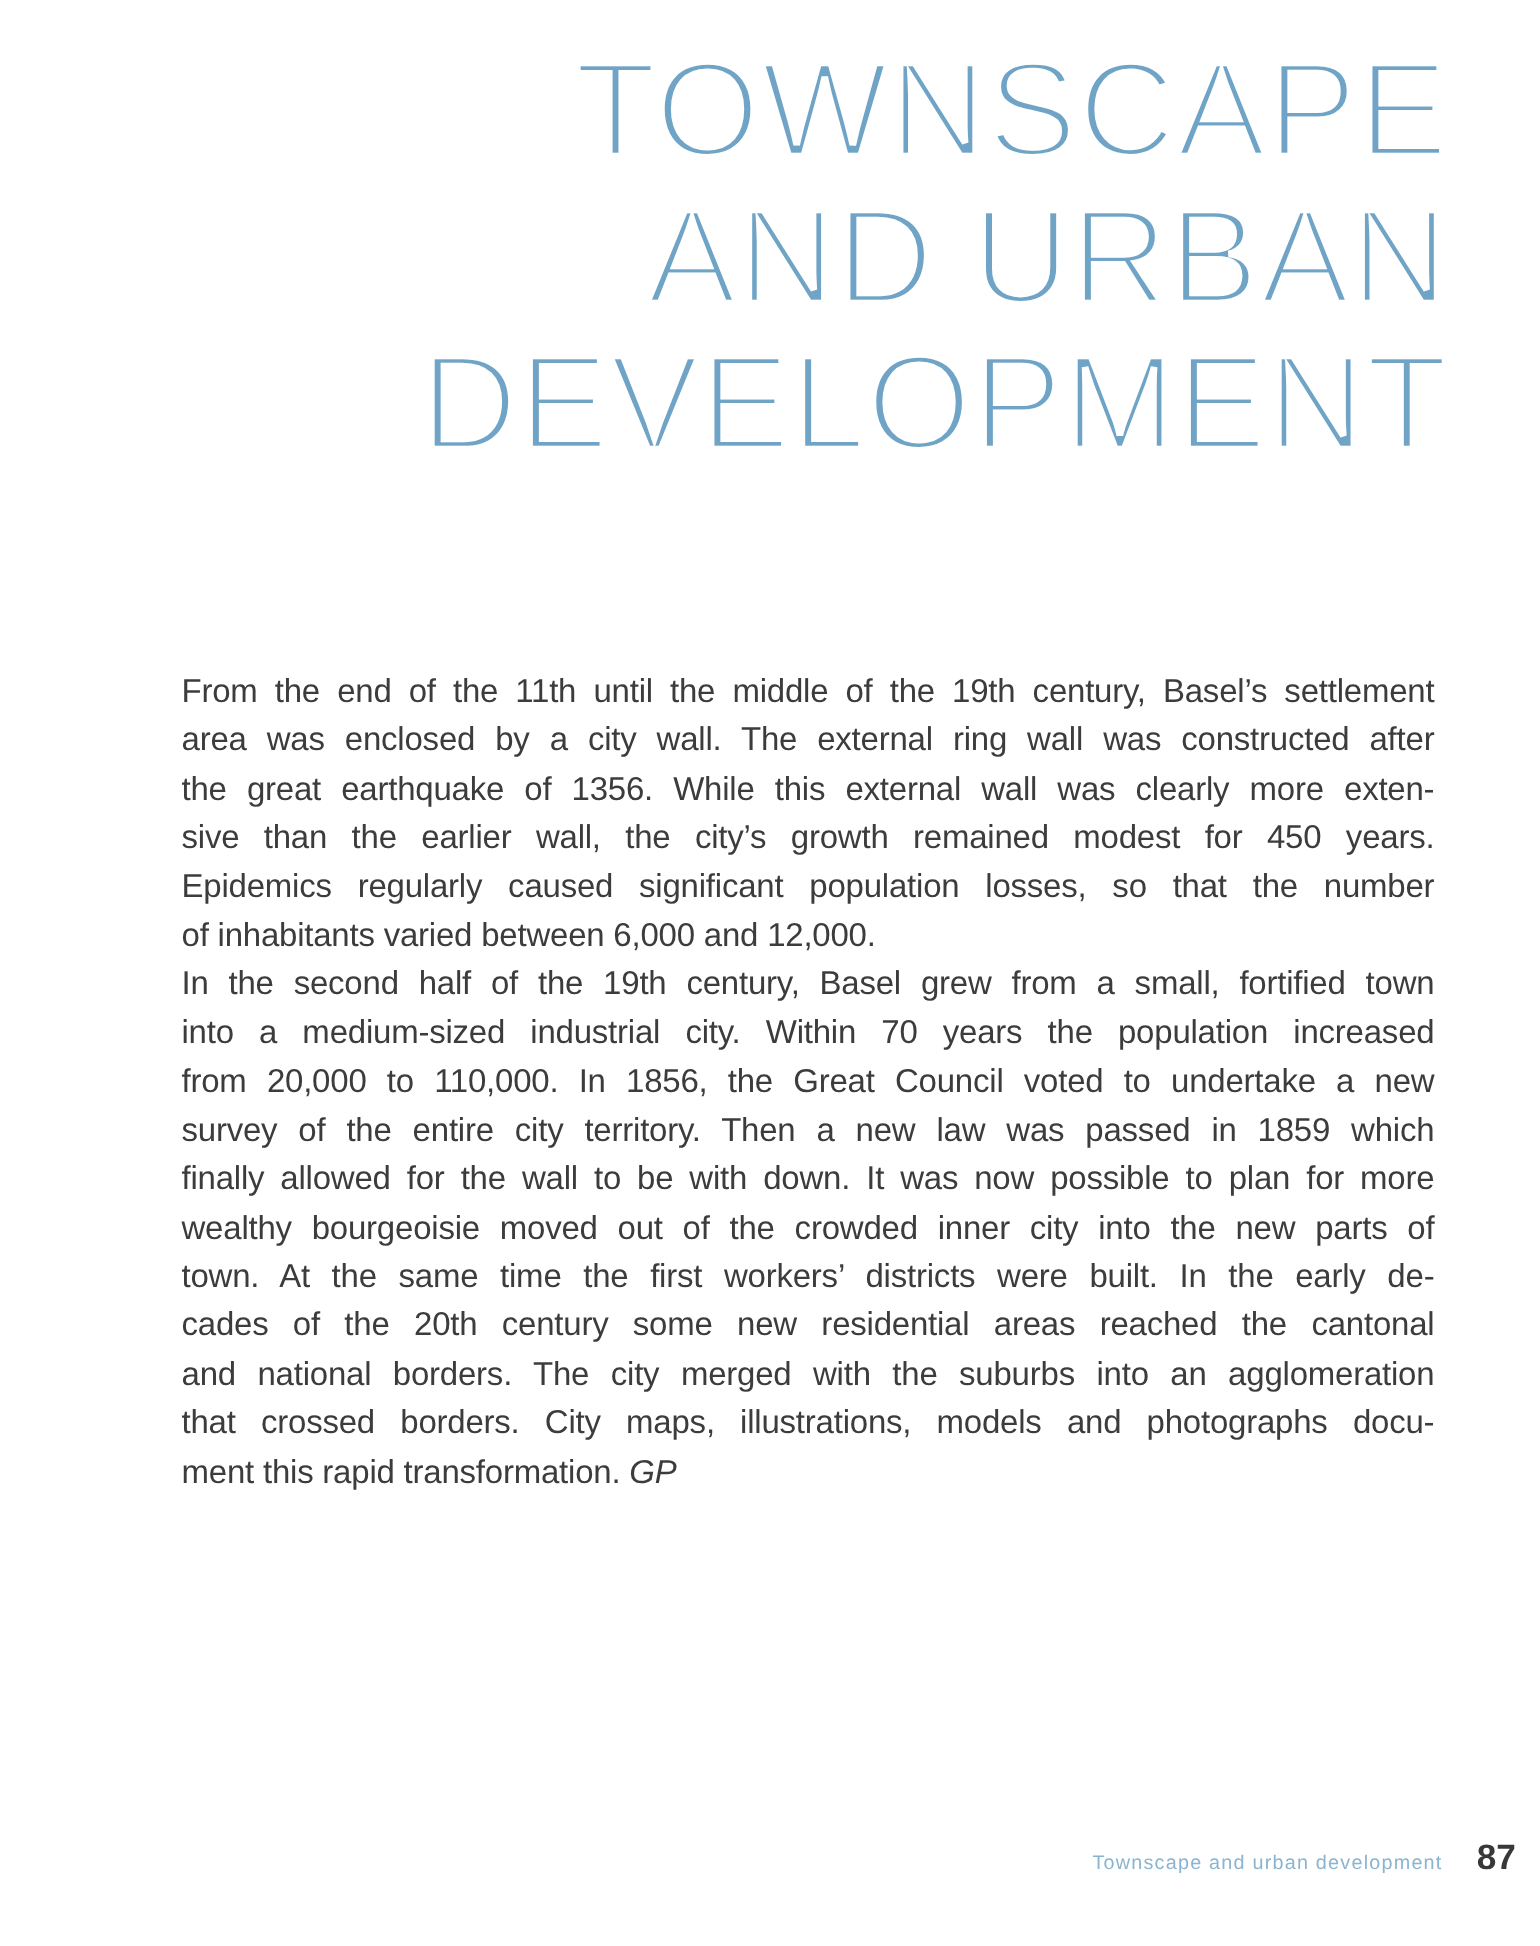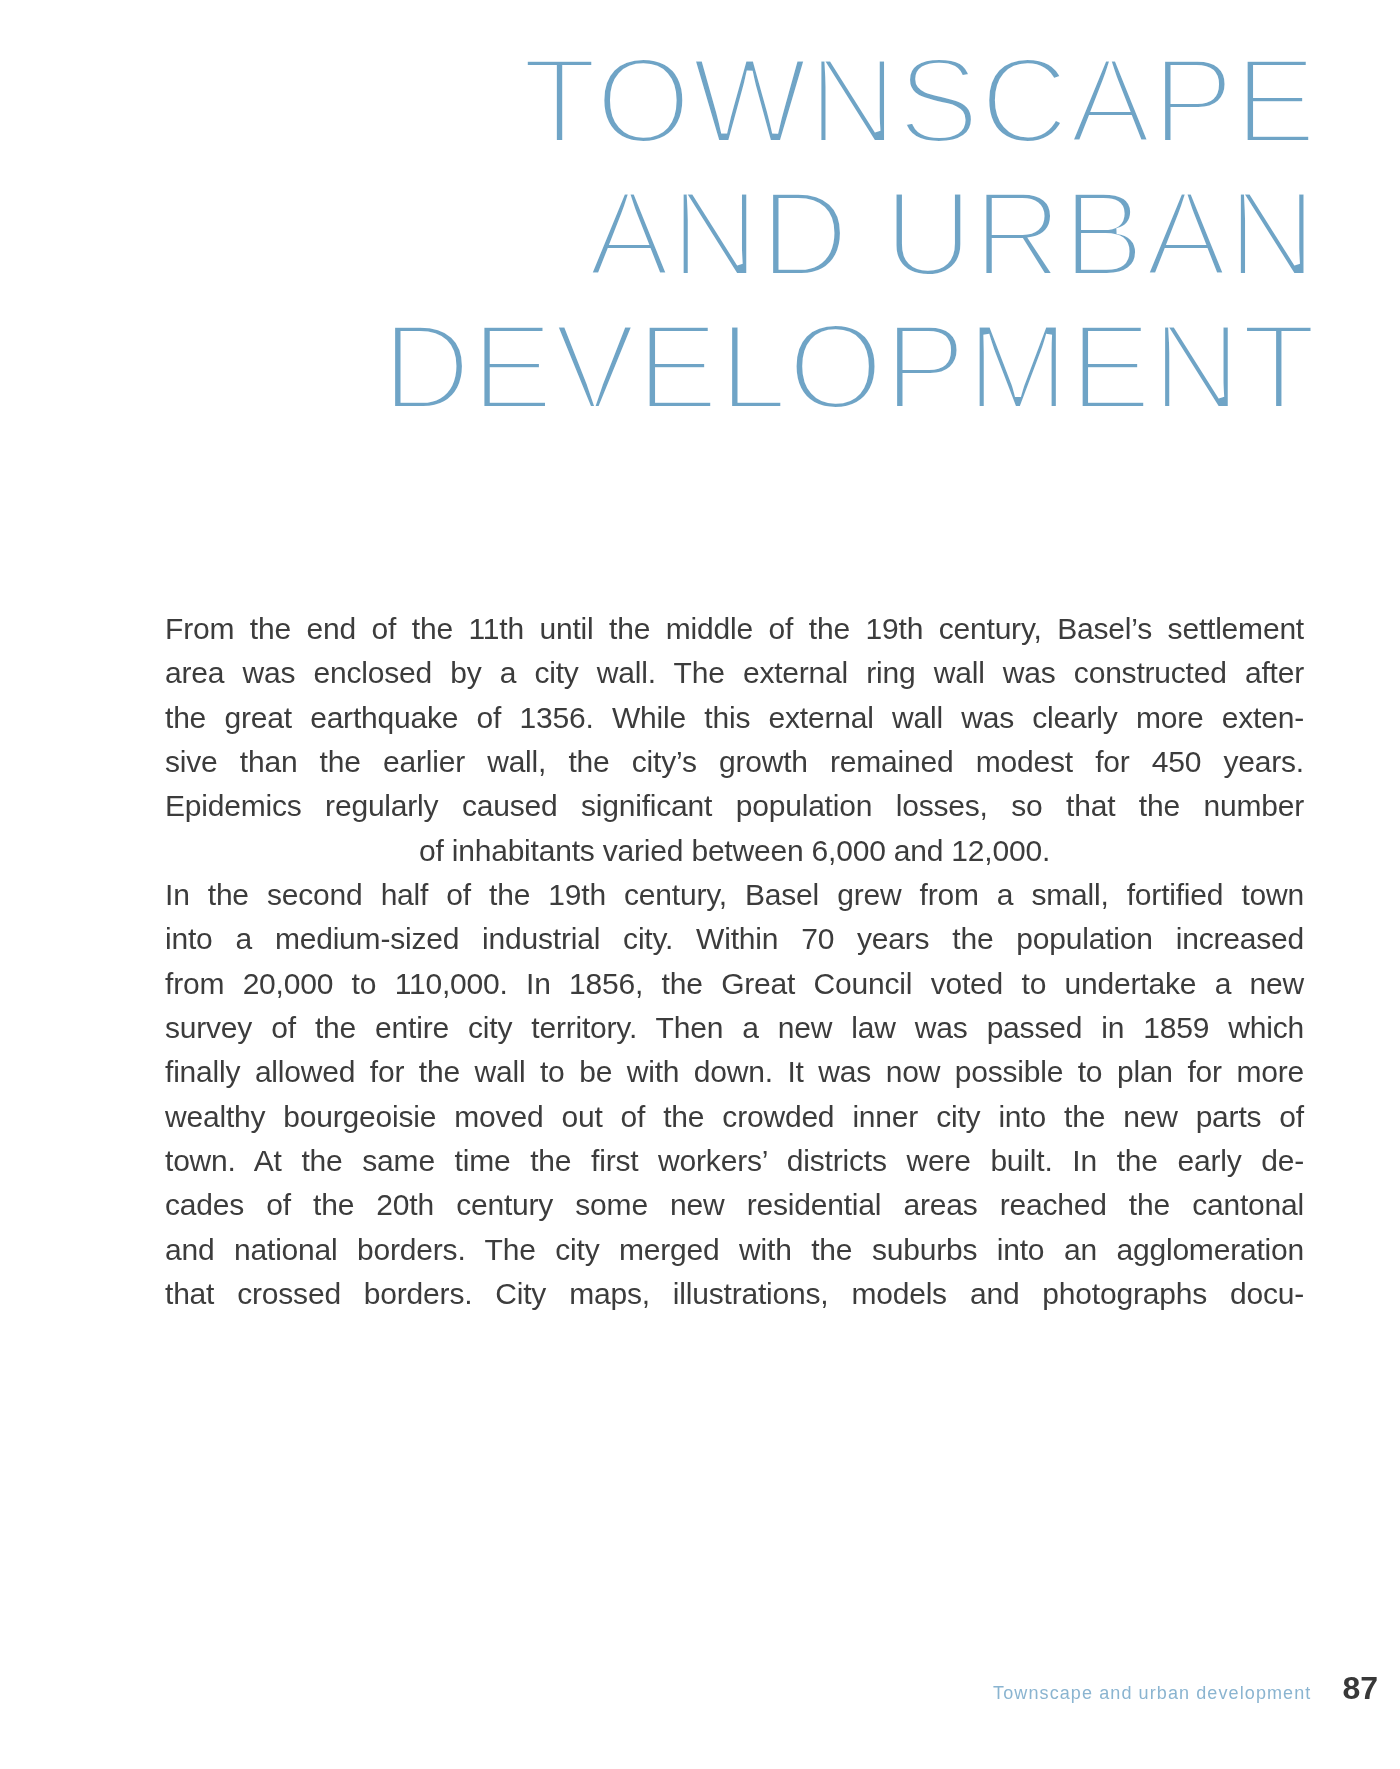--- a/index.html
+++ b/index.html
@@ -43,21 +43,21 @@
     top:591px;
     width:1139px;
     color:var(--body-text-color);
     font-size:30px;
     line-height:44.35px;
     letter-spacing:-0.2px;
     font-weight:300;
     margin-top:16px;
   }
   .body-line{
-    text-align:center;
+    text-align:left;
     white-space:normal;
   }
   .body-line.just{
     text-align:justify;
     text-align-last:justify;
   }
   .body-line em{
     font-style:italic;
   }
   
@@ -103,20 +103,21 @@
       <div class="body-line just">In the second half of the 19th century, Basel grew from a small, fortified town</div>
       <div class="body-line just">into a medium-sized industrial city. Within 70 years the population increased</div>
       <div class="body-line just">from 20,000 to 110,000. In 1856, the Great Council voted to undertake a new</div>
       <div class="body-line just">survey of the entire city territory. Then a new law was passed in 1859 which</div>
       <div class="body-line just">finally allowed for the wall to be with down. It was now possible to plan for more</div>
       <div class="body-line just">wealthy bourgeoisie moved out of the crowded inner city into the new parts of</div>
       <div class="body-line just">town. At the same time the first workers’ districts were built. In the early de-</div>
       <div class="body-line just">cades of the 20th century some new residential areas reached the cantonal</div>
       <div class="body-line just">and national borders. The city merged with the suburbs into an agglomeration</div>
       <div class="body-line just">that crossed borders. City maps, illustrations, models and photographs docu-</div>
+      <div class="body-line">ment this rapid transformation. <em>GP</em></div>
     </section>
 
   <footer class="footer">
     <span class="footer-label">Townscape and urban development</span>
     <span class="page-number">87</span>
   </footer>
 
 </main>
 
 </body></html>

